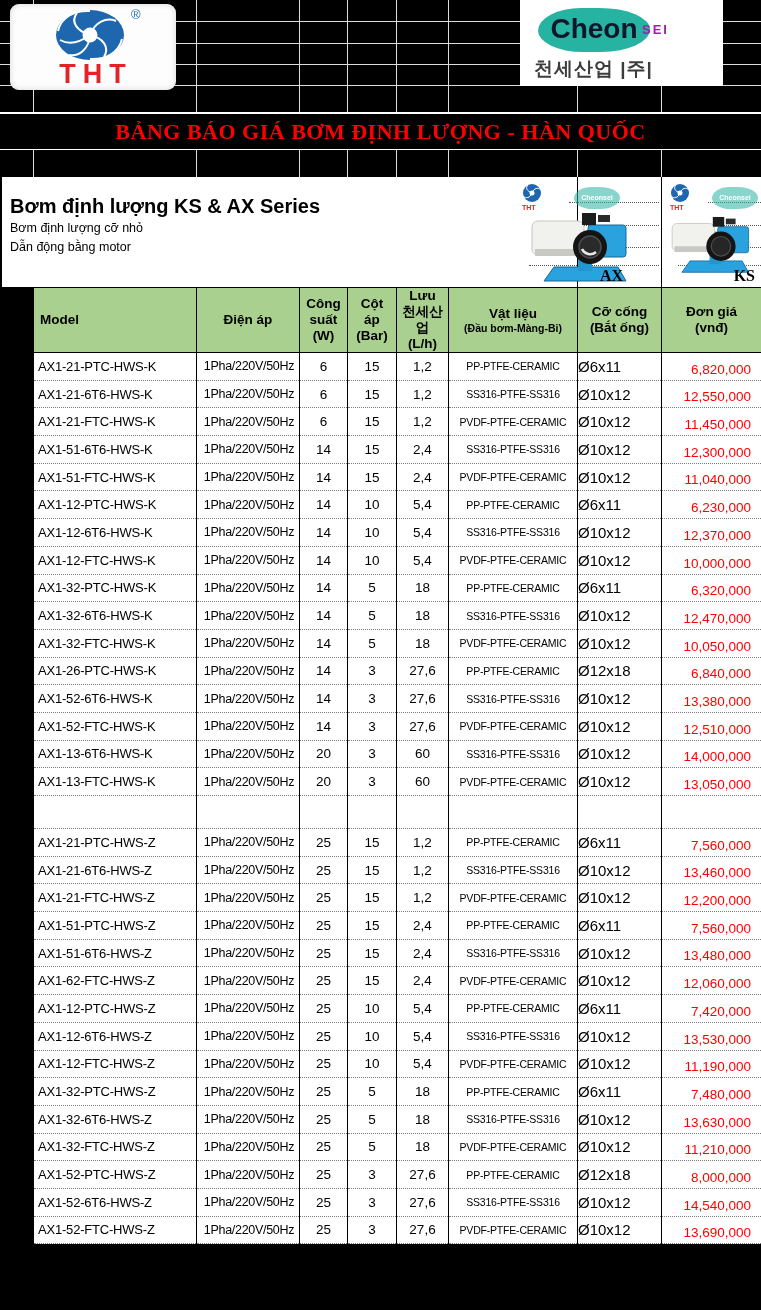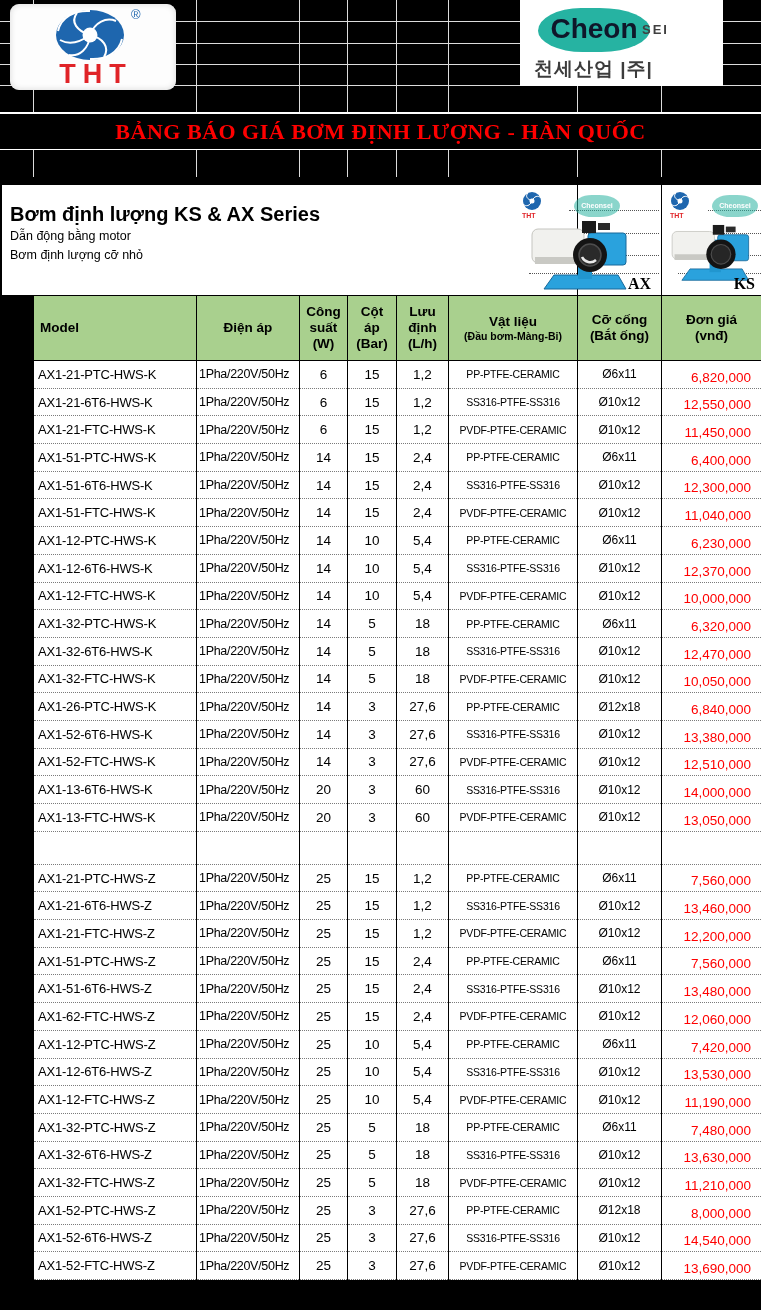--- a/index.html
+++ b/index.html
@@ -16,79 +16,79 @@
     border-radius:9px;box-shadow:inset 0 0 6px #d8d8d8;text-align:center;z-index:5;
   }
   .tht-impeller{display:block;margin:3px auto 0;}
   .tht-word{font-weight:700;font-size:27px;letter-spacing:7px;color:#e02428;line-height:22px;margin-left:6px;}
   .cheonsei-box{position:absolute;left:520px;top:0;width:203px;height:86px;background:#ffffff;z-index:5;}
   .cheon-blob{
     position:absolute;left:18px;top:8px;width:112px;height:44px;background:#26b3a2;
     border-radius:46% 54% 52% 48% / 62% 58% 62% 58%;
     color:#0f172a;font-weight:700;font-size:28px;line-height:42px;text-align:center;
   }
-  .cheon-sei{position:absolute;left:122px;top:22px;font-weight:700;font-size:13px;letter-spacing:2px;color:#404040;}
+  .cheon-sei{position:absolute;left:122px;top:22px;font-weight:700;font-size:13px;letter-spacing:2px;color:#a21caf;}
   .cheon-korean{position:absolute;left:14px;top:56px;width:180px;font-weight:700;font-size:19px;color:#3c3c3c;letter-spacing:1px;}
   
   .title-row{
     width:761px;height:38px;background:#000;border-top:2px solid #fff;border-bottom:1px solid #fff;
     box-sizing:border-box;display:flex;align-items:center;justify-content:center;
     color:var(--accent-red,#ff0000);font-family:"Liberation Serif", serif;font-weight:700;font-size:22px;letter-spacing:.5px;
   }
   .subtitle-row{
     width:761px;height:33px;background:#000;border-bottom:2px solid #fff;box-sizing:border-box;
     display:flex;align-items:center;justify-content:center;
     color:var(--accent-red,#ff0000);font-family:"Liberation Serif", serif;font-weight:700;font-size:15px;
   }
   .grid-row{position:relative;width:761px;height:27px;background:#000;}
   
   .product-section{
     position:relative;width:761px;height:110px;background:#fff;box-sizing:border-box;
     border-left:2px solid #000;color:#000;
   }
-  .series-title{padding:16px 0 0 8px;font-size:20px;font-weight:700;line-height:26px;margin-top:8px;}
+  .series-title{padding:16px 0 0 8px;font-size:20px;font-weight:700;line-height:26px;}
   .series-desc{padding-left:8px;font-size:12.5px;line-height:19px;}
   .cell-vline{position:absolute;top:0;bottom:0;width:1px;background:#000;}
   .pump-fig{position:absolute;top:0;height:110px;margin:0;z-index:2;}
   .fig-ax{left:500px;width:157px;}
   .fig-ks{left:658px;width:103px;}
   .dotted-line{position:absolute;right:0;height:0;border-top:1px dotted #555;z-index:1;}
   .mini-tht{position:absolute;z-index:3;}
   .mini-blob{
     position:absolute;width:46px;height:22px;background:#2cb3a2;opacity:.55;z-index:3;
     border-radius:46% 54% 52% 48% / 62% 58% 62% 58%;
     color:#fff;font-size:7px;line-height:22px;text-align:center;font-weight:700;
   }
   .pump-svg{position:absolute;z-index:2;}
   .pump-label{
     position:absolute;bottom:2px;font-family:"Liberation Serif", serif;font-weight:700;font-size:16px;color:#000;z-index:4;
   }
-  .fig-ax .pump-label{right:8px;margin-left:35px;}
+  .fig-ax .pump-label{right:36px;margin-left:35px;}
   .fig-ks .pump-label{right:8px;}
   
   table.price-table{
     margin-left:33px;width:728px;border-collapse:collapse;table-layout:fixed;background:#fff;
   }
   .price-table th{
     background:var(--header-green,#a9d08e);border:1px solid #000;height:64px;
     font-size:13.5px;font-weight:700;color:#000;vertical-align:middle;text-align:center;padding:0;
   }
   .price-table th .th-title{white-space:pre-line;line-height:16px;}
   .price-table th .th-sub{font-size:10.5px;font-weight:700;line-height:13px;}
   .price-table th.h-model{text-align:left;padding-left:6px;}
   .price-table td{
     border-left:1px solid #000;border-right:1px solid #000;border-bottom:1px dotted #7a7a7a;
     height:23.7px;padding:0;font-size:13px;color:#000;vertical-align:middle;overflow:hidden;white-space:nowrap;
   }
   .price-table tr.divider-row td{height:29px;}
   td.c-model{text-align:left;padding-left:4px;letter-spacing:-0.2px;}
-  td.c-voltage{text-align:left;padding-left:2px;font-size:12.5px;letter-spacing:-0.3px;}
+  td.c-voltage{text-align:center;padding-left:2px;font-size:12.5px;letter-spacing:-0.3px;}
   td.c-num{text-align:center;font-size:13.5px;}
   td.c-material{text-align:center;font-size:10.5px;letter-spacing:-0.2px;}
-  td.c-port{text-align:center;font-size:12px;}
+  td.c-port{font-size:15px;}
   td.c-price{text-align:right;padding-right:10px;color:var(--price-color,#ff0000);font-size:13.5px;vertical-align:bottom;padding-bottom:3px;}
 </style>
 </head>
 <body>
 
 <div class="sheet">
 
   <header class="top-band" id="topBand">
 
   <div class="gridline-v" style="left: 33px;"></div>
@@ -139,22 +139,22 @@
       <div class="gridline-v" style="left: 448px;"></div>
       <div class="gridline-v" style="left: 577px;"></div>
       <div class="gridline-v" style="left: 661px;"></div>
     </div>
 
   <section class="product-section">
     <div class="cell-vline" style="left:575px"></div>
     <div class="cell-vline" style="left:659px"></div>
     <div>
       <div class="series-title">Bơm định lượng KS &amp; AX Series</div>
+      <div class="series-desc">Bơm định lượng cỡ nhỏ</div>
       <div class="series-desc">Dẫn động bằng motor</div>
-      <div class="series-desc">Bơm định lượng cỡ nhỏ</div>
     </div>
 
     <figure class="pump-fig fig-ax">
       <div class="dotted-line" style="top:25px;width:90px"></div>
       <div class="dotted-line" style="top:48px;width:120px"></div>
       <div class="dotted-line" style="top:70px;width:120px"></div>
       <div class="dotted-line" style="top:88px;width:130px"></div>
       <svg class="mini-tht" style="left:16px;top:6px" width="28" height="28" viewBox="0 0 28 28">
         <circle cx="14" cy="10" r="9" fill="#1e66ae"></circle>
         <g stroke="#fff" stroke-width="1" fill="none">
@@ -236,21 +236,21 @@
 suất
 (W)</div>
           </th>
           <th>
             <div class="th-title">Cột
 áp
 (Bar)</div>
           </th>
           <th>
             <div class="th-title">Lưu
-định
+천세산업
 (L/h)</div>
           </th>
           <th>
             <div class="th-title">Vật liệu</div>
             <div class="th-sub">(Đầu bơm-Màng-Bi)</div>
           </th>
           <th>
             <div class="th-title">Cỡ cống
 (Bắt ống)</div>
           </th>
@@ -283,30 +283,20 @@
         </tr>
         <tr>
           <td class="c-model">AX1-21-FTC-HWS-K</td>
           <td class="c-voltage">1Pha/220V/50Hz</td>
           <td class="c-num">6</td>
           <td class="c-num">15</td>
           <td class="c-num">1,2</td>
           <td class="c-material">PVDF-PTFE-CERAMIC</td>
           <td class="c-port">Ø10x12</td>
           <td class="c-price">11,450,000</td>
-        </tr>
-        <tr>
-          <td class="c-model">AX1-51-PTC-HWS-K</td>
-          <td class="c-voltage">1Pha/220V/50Hz</td>
-          <td class="c-num">14</td>
-          <td class="c-num">15</td>
-          <td class="c-num">2,4</td>
-          <td class="c-material">PP-PTFE-CERAMIC</td>
-          <td class="c-port">Ø6x11</td>
-          <td class="c-price">6,400,000</td>
         </tr>
         <tr>
           <td class="c-model">AX1-51-6T6-HWS-K</td>
           <td class="c-voltage">1Pha/220V/50Hz</td>
           <td class="c-num">14</td>
           <td class="c-num">15</td>
           <td class="c-num">2,4</td>
           <td class="c-material">SS316-PTFE-SS316</td>
           <td class="c-port">Ø10x12</td>
           <td class="c-price">12,300,000</td>

